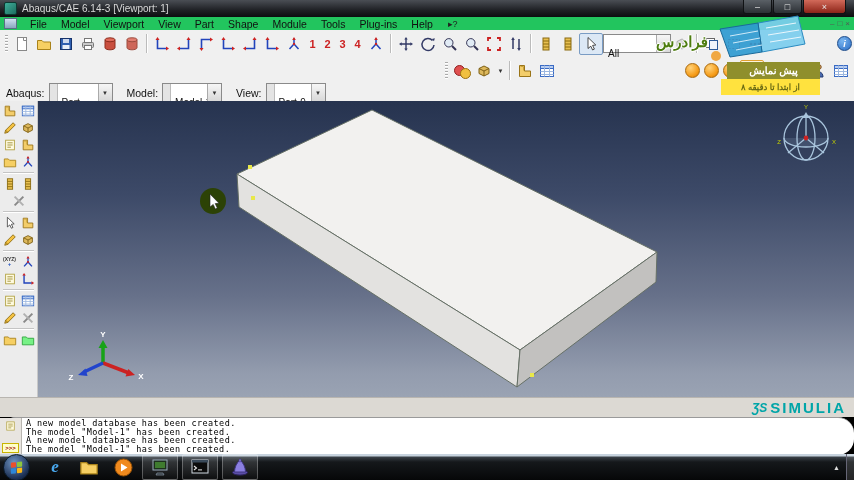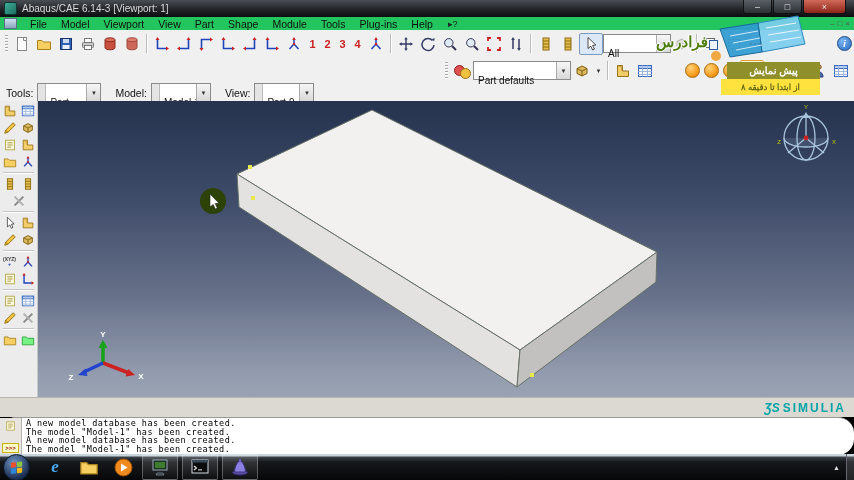--- a/index.html
+++ b/index.html
@@ -72,21 +72,21 @@
   .tbx-div{height:1px;background:#c4c4c4;border-bottom:1px solid #fff;margin:2px 3px;}
   .xyz{font-size:5px;font-weight:bold;color:#333;line-height:5px;text-align:center;}
   .xyz b{color:#2a58c0;display:block;font-size:6px;}
   .hue{filter:hue-rotate(70deg);}
   #viewport{position:absolute;top:101px;left:38px;width:816px;height:296px;
             background:linear-gradient(180deg,#26334f 0%,#3d4a68 32%,#67718a 66%,#939cae 92%,#9aa3b3 100%);}
   
   #promptstrip{top:397px;height:20px;background:#dcd9d3;border-top:1px solid #b8b5b0;
                display:flex;align-items:center;justify-content:flex-end;padding-right:8px;box-sizing:border-box;}
   .sim-glyph{color:#00a5a8;font-weight:bold;font-style:italic;font-size:12px;margin-right:3px;}
-  .sim-text{color:#00a5a8;font-weight:bold;font-size:12px;letter-spacing:2px;}
+  .sim-text{color:#00a5a8;font-weight:bold;font-size:15px;letter-spacing:2px;}
   
   #messagearea{top:417px;height:37px;background:#fff;border-top:1px solid #9a9a9a;display:flex;border-radius:16px;}
   #msg-gutter{width:22px;background:#e8e5e0;border-right:1px solid #b8b5b0;display:flex;
               flex-direction:column;justify-content:space-between;align-items:center;padding:2px 0;box-sizing:border-box;}
   #msg-gutter svg{width:13px;height:12px;}
   .cli{background:#ffffc8;border:1px solid #c8b400;color:#990000;font-size:6px;font-weight:bold;
        padding:1px 2px;line-height:6px;}
   #msg-lines{font-family:"DejaVu Sans Mono",monospace;font-size:8.5px;letter-spacing:.4px;
              color:#000;padding:1px 4px;line-height:8.5px;}
   
@@ -428,24 +428,20 @@
 
 <div class="band tbar" id="toolbar2">
   <div style="width:440px"></div>
   <div class="grip"></div>
   <div class="btn">
     <div class="palette">
         <i class="p1"></i>
         <i class="p2"></i>
       </div>
   </div>
-  <div class="combo" style="width:96px">
-    <span class="ctext">Part defaults</span>
-    <span class="arrow">▼</span>
-  </div>
   <div class="btn">
       <svg>
         <use href="#s-cube"></use>
       </svg>
     </div>
   <div class="mini-arrow">▼</div>
   <div class="sep"></div>
   <div class="btn">
       <svg>
         <use href="#s-lblock"></use>
@@ -481,21 +477,21 @@
       </svg>
     </div>
   <div class="btn" style="margin-right:4px">
       <svg>
         <use href="#s-grid"></use>
       </svg>
     </div>
 </div>
 
 <div class="band" id="contextbar">
-  <span class="clabel">Tools:</span>
+  <span class="clabel">Abaqus:</span>
   <div class="combo" style="width:62px">
     <span class="spin"></span>
     <span class="ctext">Part</span>
     <span class="arrow">▼</span>
   </div>
   <div class="cgap"></div>
   <span class="clabel">Model:</span>
   <div class="combo" style="width:58px">
     <span class="spin"></span>
     <span class="ctext">Model-1</span>

